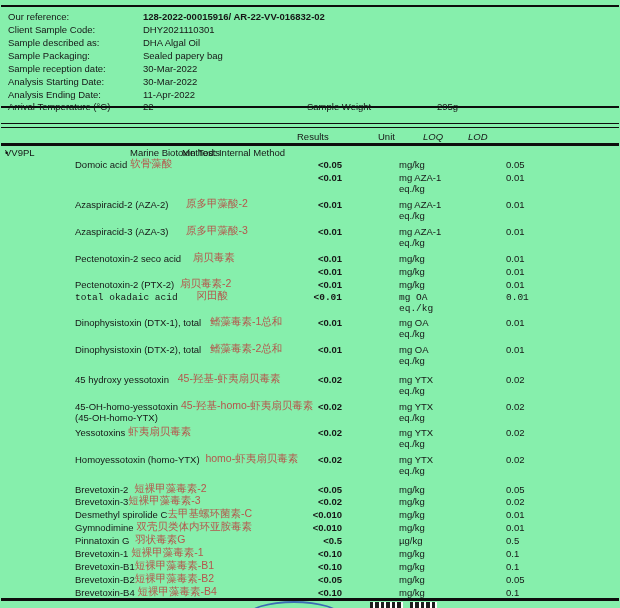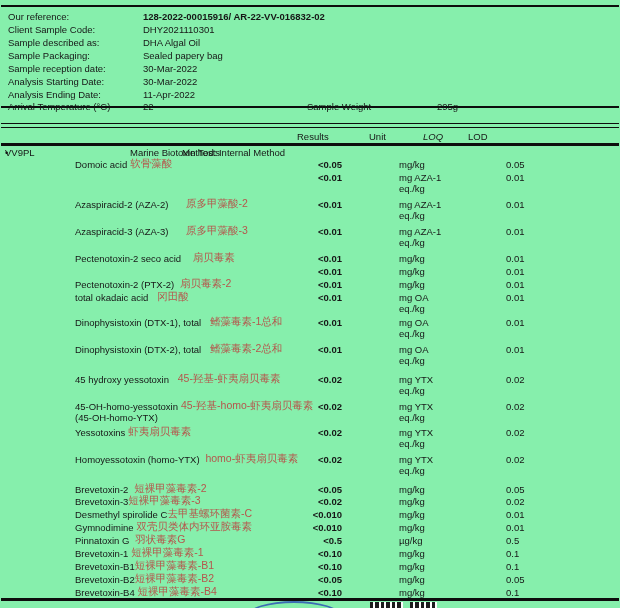--- a/index.html
+++ b/index.html
@@ -28,36 +28,36 @@
   .arrival span{position:absolute; white-space:nowrap;}
   .a-label{left:8px;}
   .a-value{left:143px;}
   .a-wlabel{left:307px;}
   .a-wvalue{left:437px;}
 
   
   .cols{position:absolute; top:131px; left:0; width:100%; height:11px;}
   .cols span{position:absolute; white-space:nowrap;}
   .h-results{left:297px;}
-  .h-unit{left:369px;}
+  .h-unit{left:378px;}
   .h-loq{left:423px;font-style:italic;}
-  .h-lod{left:468px;}
+  .h-lod{left:468px;font-style:italic;}
 
   
   .section{position:absolute; top:147px; left:0; width:100%; height:11px;}
   .section span{position:absolute; white-space:nowrap;}
   .s-code{left:5px;}
   .s-title{left:82px;margin-left:48px;}
   .s-method{left:182px;}
 
   
   .rows{position:absolute; top:159px; left:0; right:0;margin-left:39px;}
   .trow{position:relative; height:12.9px;}
   .trow.tall{height:27px;}
-  .rows .trow:nth-child(8){height:25px;}
+  .rows .trow:nth-child(8){height:25px;font-family:Liberation Mono, monospace;}
   .rows .trow:nth-child(10){height:30px;}
   .rows .trow:nth-child(12){height:26px;}
   .rows .trow:nth-child(14){height:30px;}
   .c-name{position:absolute; left:36px; top:0; white-space:nowrap;}
   .c-name .cn{font-size:10.5px; color:var(--cn-red,#b5564c); white-space:pre; position:relative; top:-1px;}
   .c-name2{position:absolute; left:36px; top:11px; white-space:nowrap;}
   .c-result{position:absolute; left:230px; top:0; width:73px; text-align:right; font-weight:bold; white-space:nowrap;}
   .c-unit{position:absolute; left:360px; top:0; white-space:nowrap;}
   .c-unit .u2{display:block;}
   .c-lod{position:absolute; left:467px; top:0; white-space:nowrap;}

